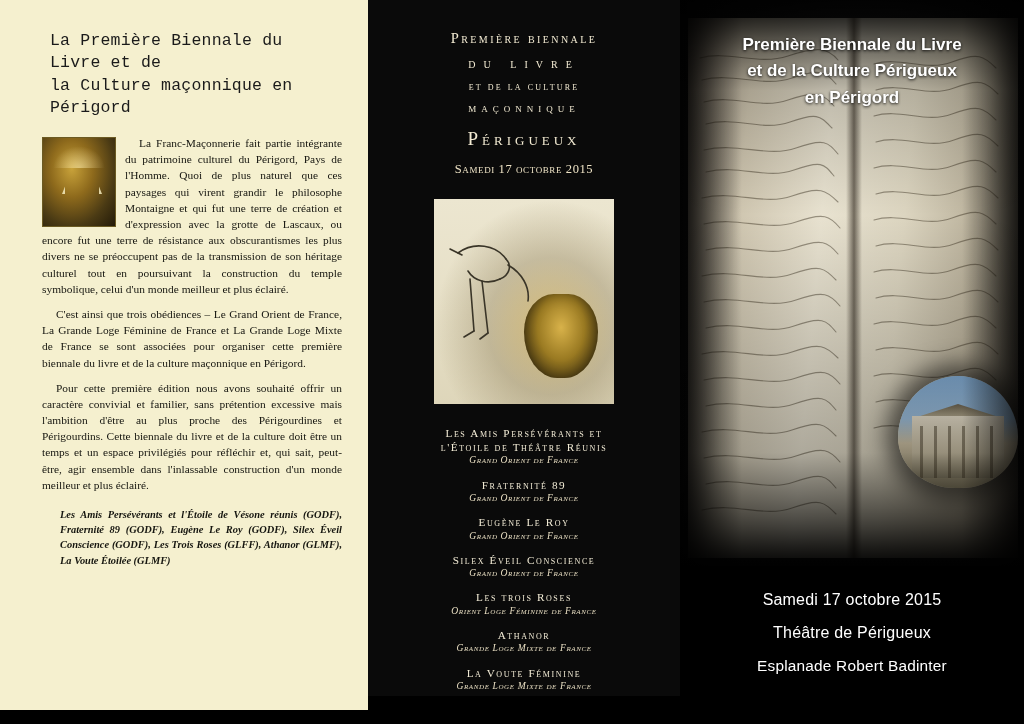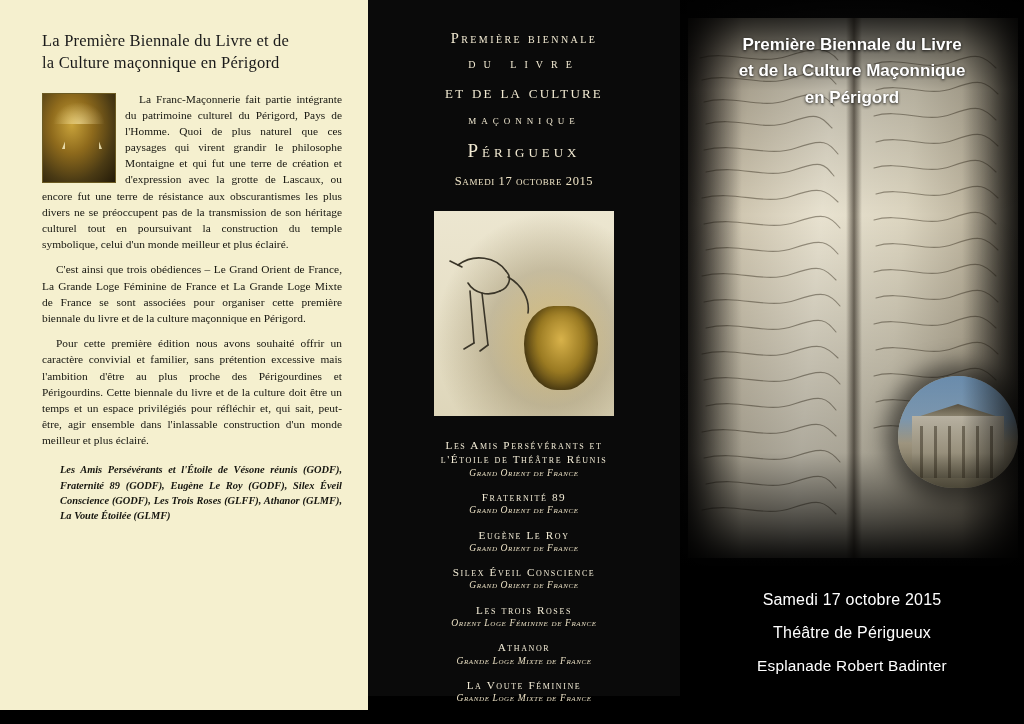--- a/index.html
+++ b/index.html
@@ -24,25 +24,25 @@
   
   .panel-left {
     position: relative;
     width: 368px;
     height: 724px;
     background: #f5f0cf;
     box-sizing: border-box;
     padding: 22px 26px 10px 42px;
   }
   .left-title {
-    font-family: Liberation Serif, serif;
+    font-family: Liberation Mono, monospace;
     font-size: 16.5px;
     line-height: 1.35;
     color: #1a1a1a;
-    margin: 8px 0 16px 0;
+    margin: 8px 0 16px 8px;
     letter-spacing: 0.2px;
   }
   .left-title .ln { display: block; }
 
   .emblem {
     float: left;
     width: 72px;
     height: 88px;
     margin: 2px 9px 2px 0;
     background:
@@ -111,21 +111,21 @@
     text-align: center;
   }
   .mid-title {
     font-family: "Liberation Serif", serif;
     color: #f2ead2;
     letter-spacing: 2px;
     line-height: 1.75;
   }
   .mid-title .l1 { display:block; font-size: 14.5px; font-variant: small-caps; letter-spacing: 2.4px;}
   .mid-title .l2 { display:block; font-size: 14.5px; font-variant: small-caps; letter-spacing: 8px;}
-  .mid-title .l3 { display:block; font-size: 18px; font-variant: small-caps; letter-spacing: 2.2px;}
+  .mid-title .l3 { display:block; font-size: 11px; font-variant: small-caps; letter-spacing: 2.2px;}
   .mid-title .l4 { display:block; font-size: 13.5px; font-variant: small-caps; letter-spacing: 5px;}
   .mid-title .l5 { display:block; font-size: 19px; font-variant: small-caps; letter-spacing: 4px; margin-top: 2px;}
   .mid-date {
     display:block;
     margin-top: 4px;
     font-size: 12.5px;
     font-variant: small-caps;
     letter-spacing: 0.6px;
     color: #efe4c6;
   }
@@ -458,21 +458,21 @@
       </div>
       <div class="inset-photo">
         <div class="roof"></div>
         <div class="bldg"></div>
       </div>
       <div class="vignette"></div>
     </div>
 
     <div class="right-title">
       <span class="ln">Première Biennale du Livre</span>
-      <span class="ln">et de la Culture Maçonnique</span>
+      <span class="ln">et de la Culture Périgueux</span>
       <span class="ln">en Périgord</span>
     </div>
 
     <div class="right-bottom">
       <span class="line">Samedi 17 octobre 2015</span>
       <span class="line">Théâtre de Périgueux</span>
       <span class="line small">Esplanade Robert Badinter</span>
     </div>
   </div>
 

